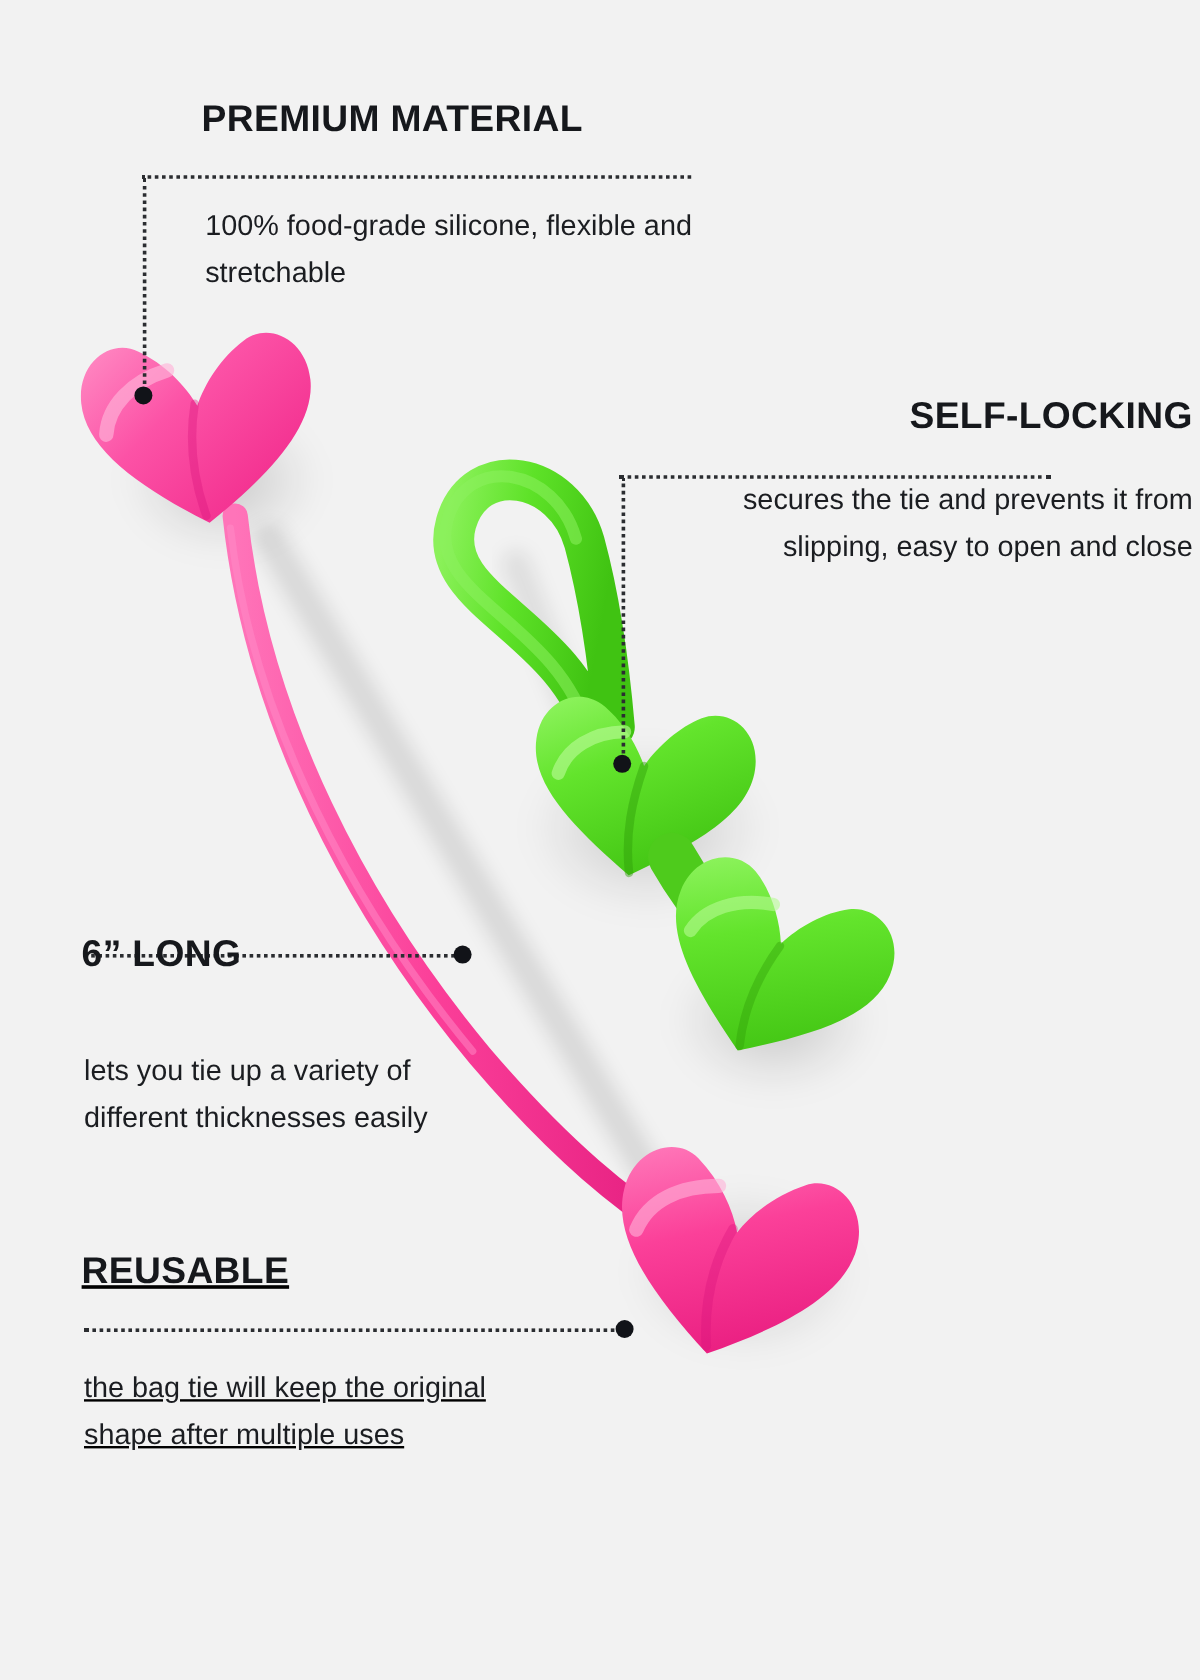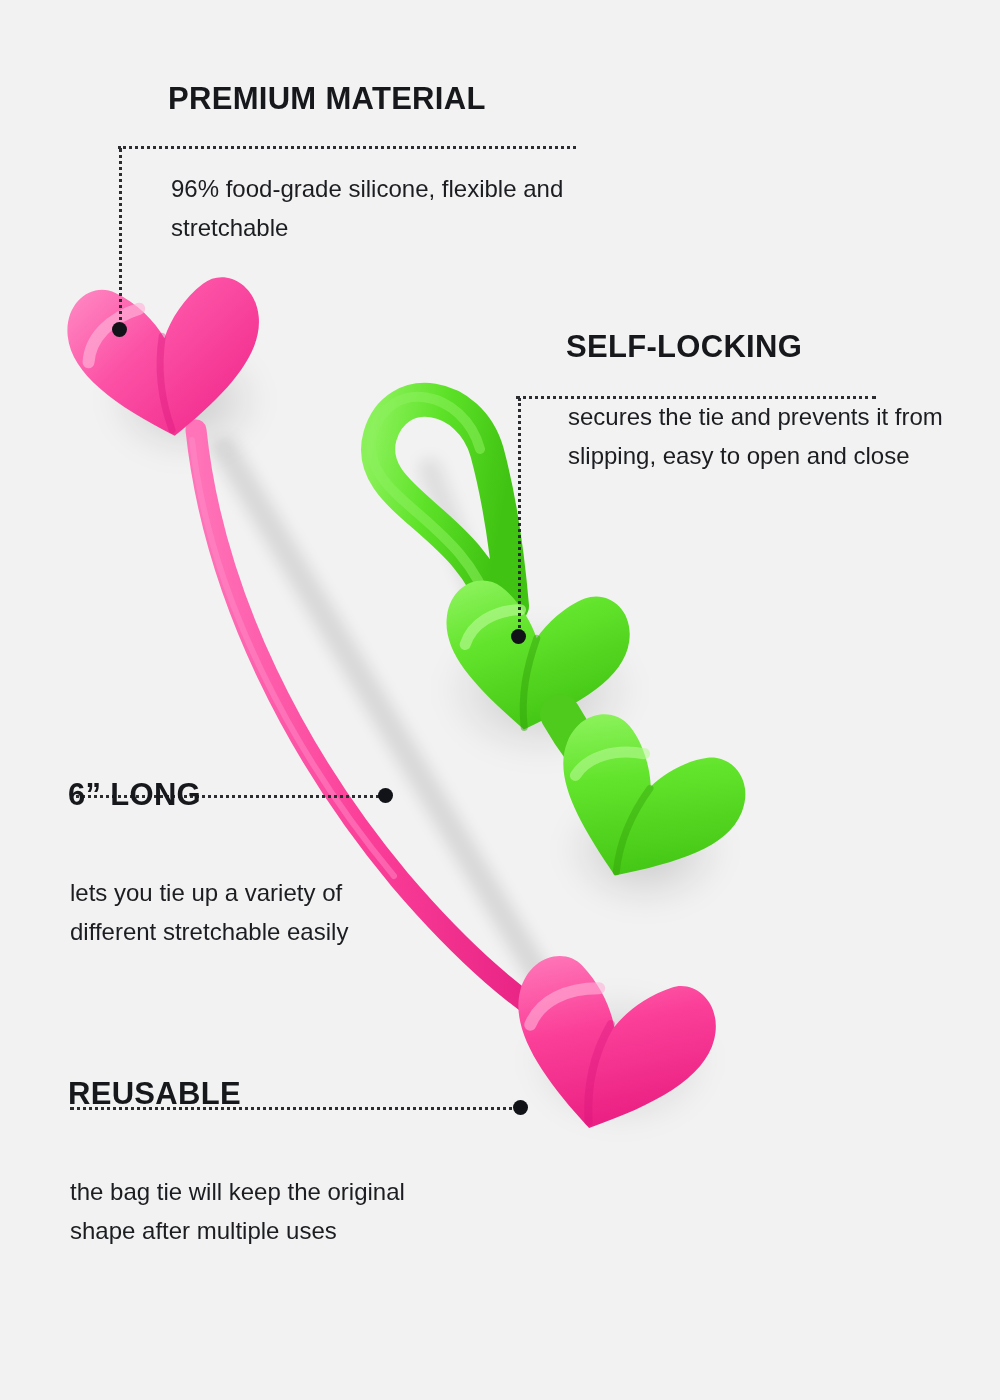--- a/index.html
+++ b/index.html
@@ -37,27 +37,27 @@
     line-height: 1.62;
     color: #1b1d21;
     margin: 0;
     font-weight: 400;
   }
 
   
   #c-premium        { left: 168px; top: 82px;  width: 420px; }
   #c-premium .body  { margin-top: 54px; margin-left: 3px; }
 
-  #c-self           { left: 566px; top: 330px; width: 400px; }
+  #c-self           { left: 594px; top: 330px; width: 400px; text-align: right; }
   #c-self .body     { margin-top: 34px; margin-left: 2px; }
 
   #c-long           { left: 68px;  top: 731px; width: 330px; margin-top: 47px; }
   #c-long .body     { margin-top: 62px; margin-left: 2px; }
 
-  #c-reuse          { left: 68px;  top: 1077px; width: 380px; }
+  #c-reuse          { left: 68px;  top: 1042px; width: 380px; text-decoration: underline; }
   #c-reuse .body    { margin-top: 62px; margin-left: 2px; }
 
   
   .dot {
     position: absolute;
     width: 15px; height: 15px;
     background: #111318;
     border-radius: 50%;
   }
   .dotted-h {
@@ -221,31 +221,31 @@
   <div class="dot" id="d-self"></div>
 
   <div class="dotted-h" id="l-long-h"></div>
   <div class="dot" id="d-long"></div>
 
   <div class="dotted-h" id="l-reuse-h"></div>
   <div class="dot" id="d-reuse"></div>
 
   <div class="callout" id="c-premium">
     <div class="title">PREMIUM MATERIAL</div>
-    <div class="body">96% food-grade silicone, flexible and stretchable</div>
+    <div class="body">100% food-grade silicone, flexible and stretchable</div>
   </div>
 
   <div class="callout" id="c-self">
     <div class="title">SELF-LOCKING</div>
     <div class="body">secures the tie and prevents it from slipping, easy to open and close</div>
   </div>
 
   <div class="callout" id="c-long">
     <div class="title">6” LONG</div>
-    <div class="body">lets you tie up a variety of different stretchable easily</div>
+    <div class="body">lets you tie up a variety of different thicknesses easily</div>
   </div>
 
   <div class="callout" id="c-reuse">
     <div class="title">REUSABLE</div>
     <div class="body">the bag tie will keep the original shape after multiple uses</div>
   </div>
 
 </div>
 
 </body></html>

